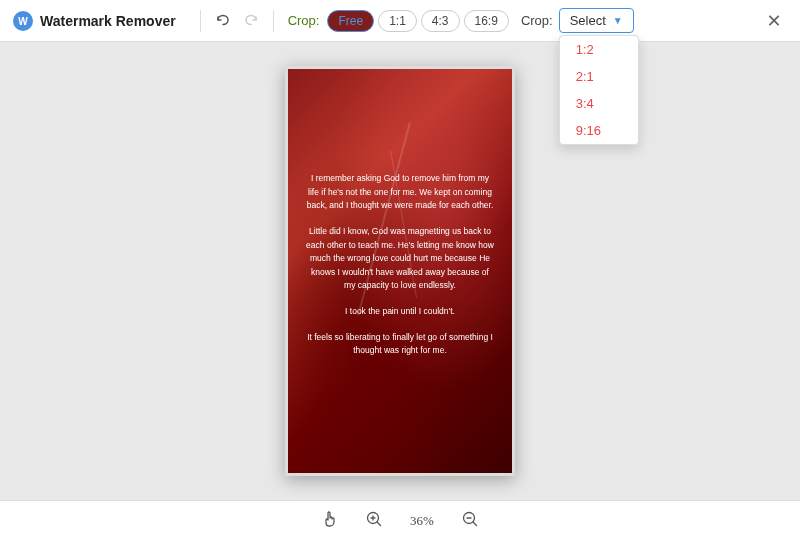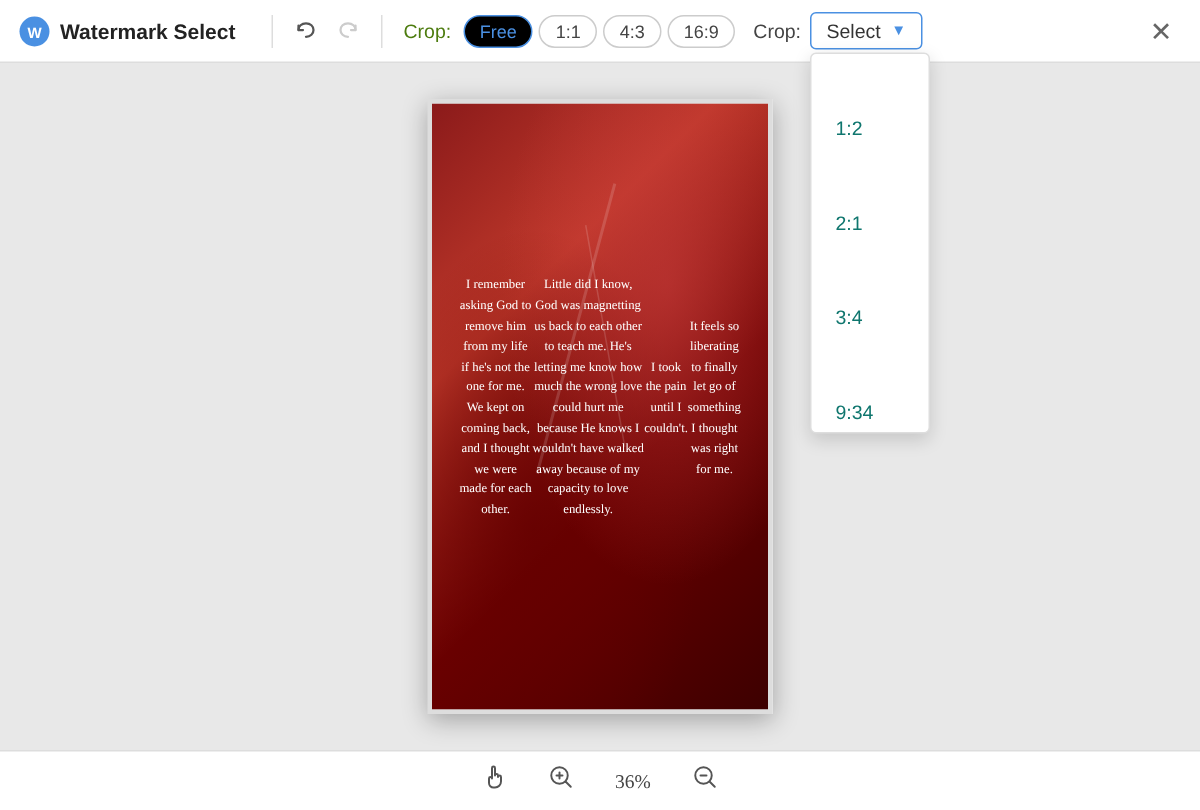--- a/index.html
+++ b/index.html
@@ -68,21 +68,21 @@
       padding: 3px 10px;
       border-radius: 12px;
       border: 1px solid #ccc;
       background: none;
       font-size: 12px;
       cursor: pointer;
       color: #444;
       margin-right: 4px;
     }
     .crop-btn.active {
-      background: #000000;
+      background: #7f1d1d;
       border-color: #4a90e2;
       color: #4a90e2;
     }
     .more-label {
       font-size: 13px;
       color: #444;
       margin-left: 8px;
       margin-right: 6px;
     }
     .select-wrapper {
@@ -132,23 +132,22 @@
       border: 1px solid #ddd;
       border-radius: 4px;
       box-shadow: 0 4px 12px rgba(0,0,0,0.15);
       z-index: 100;
       min-width: 80px;
       margin-top: 2px;
     }
     .dropdown-item {
       padding: 6px 16px;
       font-size: 13px;
-      color: #0f766e;
-      cursor: pointer;
-      margin-top: 36px;
+      color: #ef4444;
+      cursor: pointer;
     }
 
     
     .main-area {
       display: flex;
       align-items: center;
       justify-content: center;
       height: calc(540px - 42px - 40px);
       background: #e8e8e8;
       position: relative;
@@ -195,28 +194,29 @@
       width: 1px;
       height: 150px;
       top: 80px;
       left: 115px;
       transform: rotate(-10deg);
     }
     .image-text {
       position: absolute;
       top: 0; left: 0; right: 0; bottom: 0;
       display: flex;
+      flex-direction: column;
       align-items: center;
       justify-content: center;
       padding: 20px 18px;
       text-align: center;
       color: white;
       font-size: 8.5px;
       line-height: 1.6;
-      font-family: Liberation Serif, serif;
+      font-family: Liberation Sans, sans-serif;
       z-index: 1;
     }
     .text-block {
       margin-bottom: 12px;
     }
 
     
     .footer {
       height: 40px;
       background: #ffffff;
@@ -250,21 +250,21 @@
 </head>
 <body>
 
 <div class="header">
   <div class="app-logo">
 
     <svg class="logo-icon" viewBox="0 0 22 22" xmlns="http://www.w3.org/2000/svg">
       <circle cx="11" cy="11" r="10" fill="#4a90e2"></circle>
       <text x="11" y="15" text-anchor="middle" fill="white" font-size="10" font-weight="bold">W</text>
     </svg>
-    <span class="app-title">Watermark Select</span>
+    <span class="app-title">Watermark Remover</span>
   </div>
 
   <div class="divider-v"></div>
 
   <button class="nav-btn" title="Undo">
     <svg width="16" height="16" viewBox="0 0 16 16" fill="none">
       <path d="M3 7 C3 4.5 5 2.5 8 2.5 C11 2.5 13 4.5 13 7 C13 9.5 11 11.5 8 11.5" stroke="#555" stroke-width="1.5" fill="none" stroke-linecap="round"></path>
       <polyline points="3,4 3,7 6,7" fill="none" stroke="#555" stroke-width="1.5" stroke-linecap="round" stroke-linejoin="round"></polyline>
     </svg>
   </button>
@@ -289,21 +289,21 @@
   <div class="select-wrapper">
     <button class="select-btn">
       <span>Select</span>
       <span class="select-arrow">▼</span>
     </button>
 
     <div class="dropdown-menu">
       <div class="dropdown-item">1:2</div>
       <div class="dropdown-item">2:1</div>
       <div class="dropdown-item">3:4</div>
-      <div class="dropdown-item">9:34</div>
+      <div class="dropdown-item">9:16</div>
     </div>
   </div>
 
   <button class="close-btn">
     <span>✕</span>
   </button>
 </div>
 
 <div class="main-area">
   <div class="image-container">

